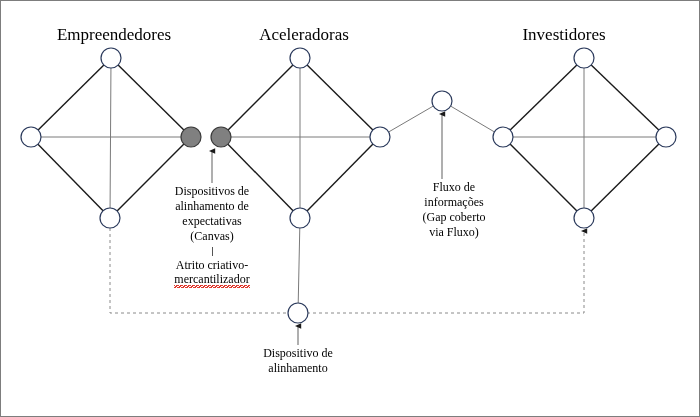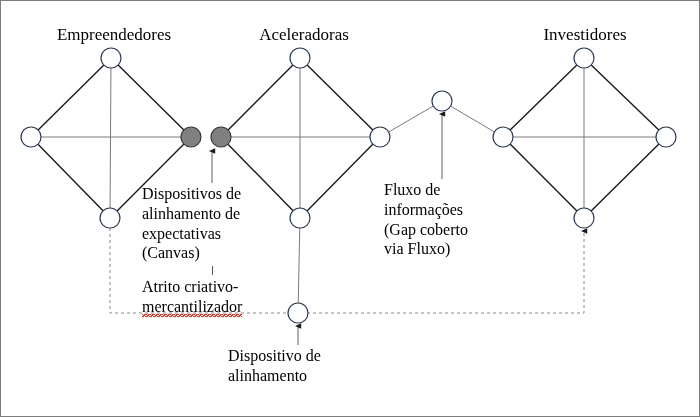--- a/index.html
+++ b/index.html
@@ -30,24 +30,24 @@
   .grp-title {
     position: absolute;
     font-size: 17px;
     color: #000;
     text-align: center;
     white-space: nowrap;
     font-family: "Liberation Serif", "DejaVu Serif", serif;
   }
   .annot {
     position: absolute;
-    font-size: 16px;
+    font-size: 12px;
     line-height: 1.24;
     color: #000;
-    text-align: left;
+    text-align: center;
     font-family: "Liberation Serif", "DejaVu Serif", serif;
   }
   .annot .ital { font-style: italic; }
   .squiggle {
     background-image:
       repeating-linear-gradient(135deg,
         #e03a2f 0px, #e03a2f 1px, transparent 1px, transparent 2px);
     background-repeat: repeat-x;
     background-size: 4px 3px;
     background-position: left bottom;
@@ -120,21 +120,21 @@
         <circle cx="502" cy="136" r="10" fill="#ffffff" stroke="#2b3a5c" stroke-width="1.2"></circle>
         <circle cx="583" cy="57" r="10" fill="#ffffff" stroke="#2b3a5c" stroke-width="1.2"></circle>
         <circle cx="665" cy="136" r="10" fill="#ffffff" stroke="#2b3a5c" stroke-width="1.2"></circle>
         <circle cx="583" cy="217" r="10" fill="#ffffff" stroke="#2b3a5c" stroke-width="1.2"></circle>
         <circle cx="297" cy="312" r="10" fill="#ffffff" stroke="#2b3a5c" stroke-width="1.2"></circle>
       </g>
   </svg>
 
   <div class="grp-title" style="left:0; top:24px; width:226px;">Empreendedores</div>
   <div class="grp-title" style="left:190px; top:24px; width:226px;">Aceleradoras</div>
-  <div class="grp-title" style="left:471px; top:24px; width:226px;">Investidores</div>
+  <div class="grp-title" style="left:450px; top:24px; width:226px;">Investidores</div>
 
   <div class="annot" style="left:141px; top:183px; width:140px;">
     <div>Dispositivos de</div>
     <div>alinhamento de</div>
     <div>expectativas</div>
     <div>(Canvas)</div>
     <span class="sep-dash"></span>
     <div>Atrito criativo-</div>
     <div>
       <span class="squiggle">mercantilizador</span>

